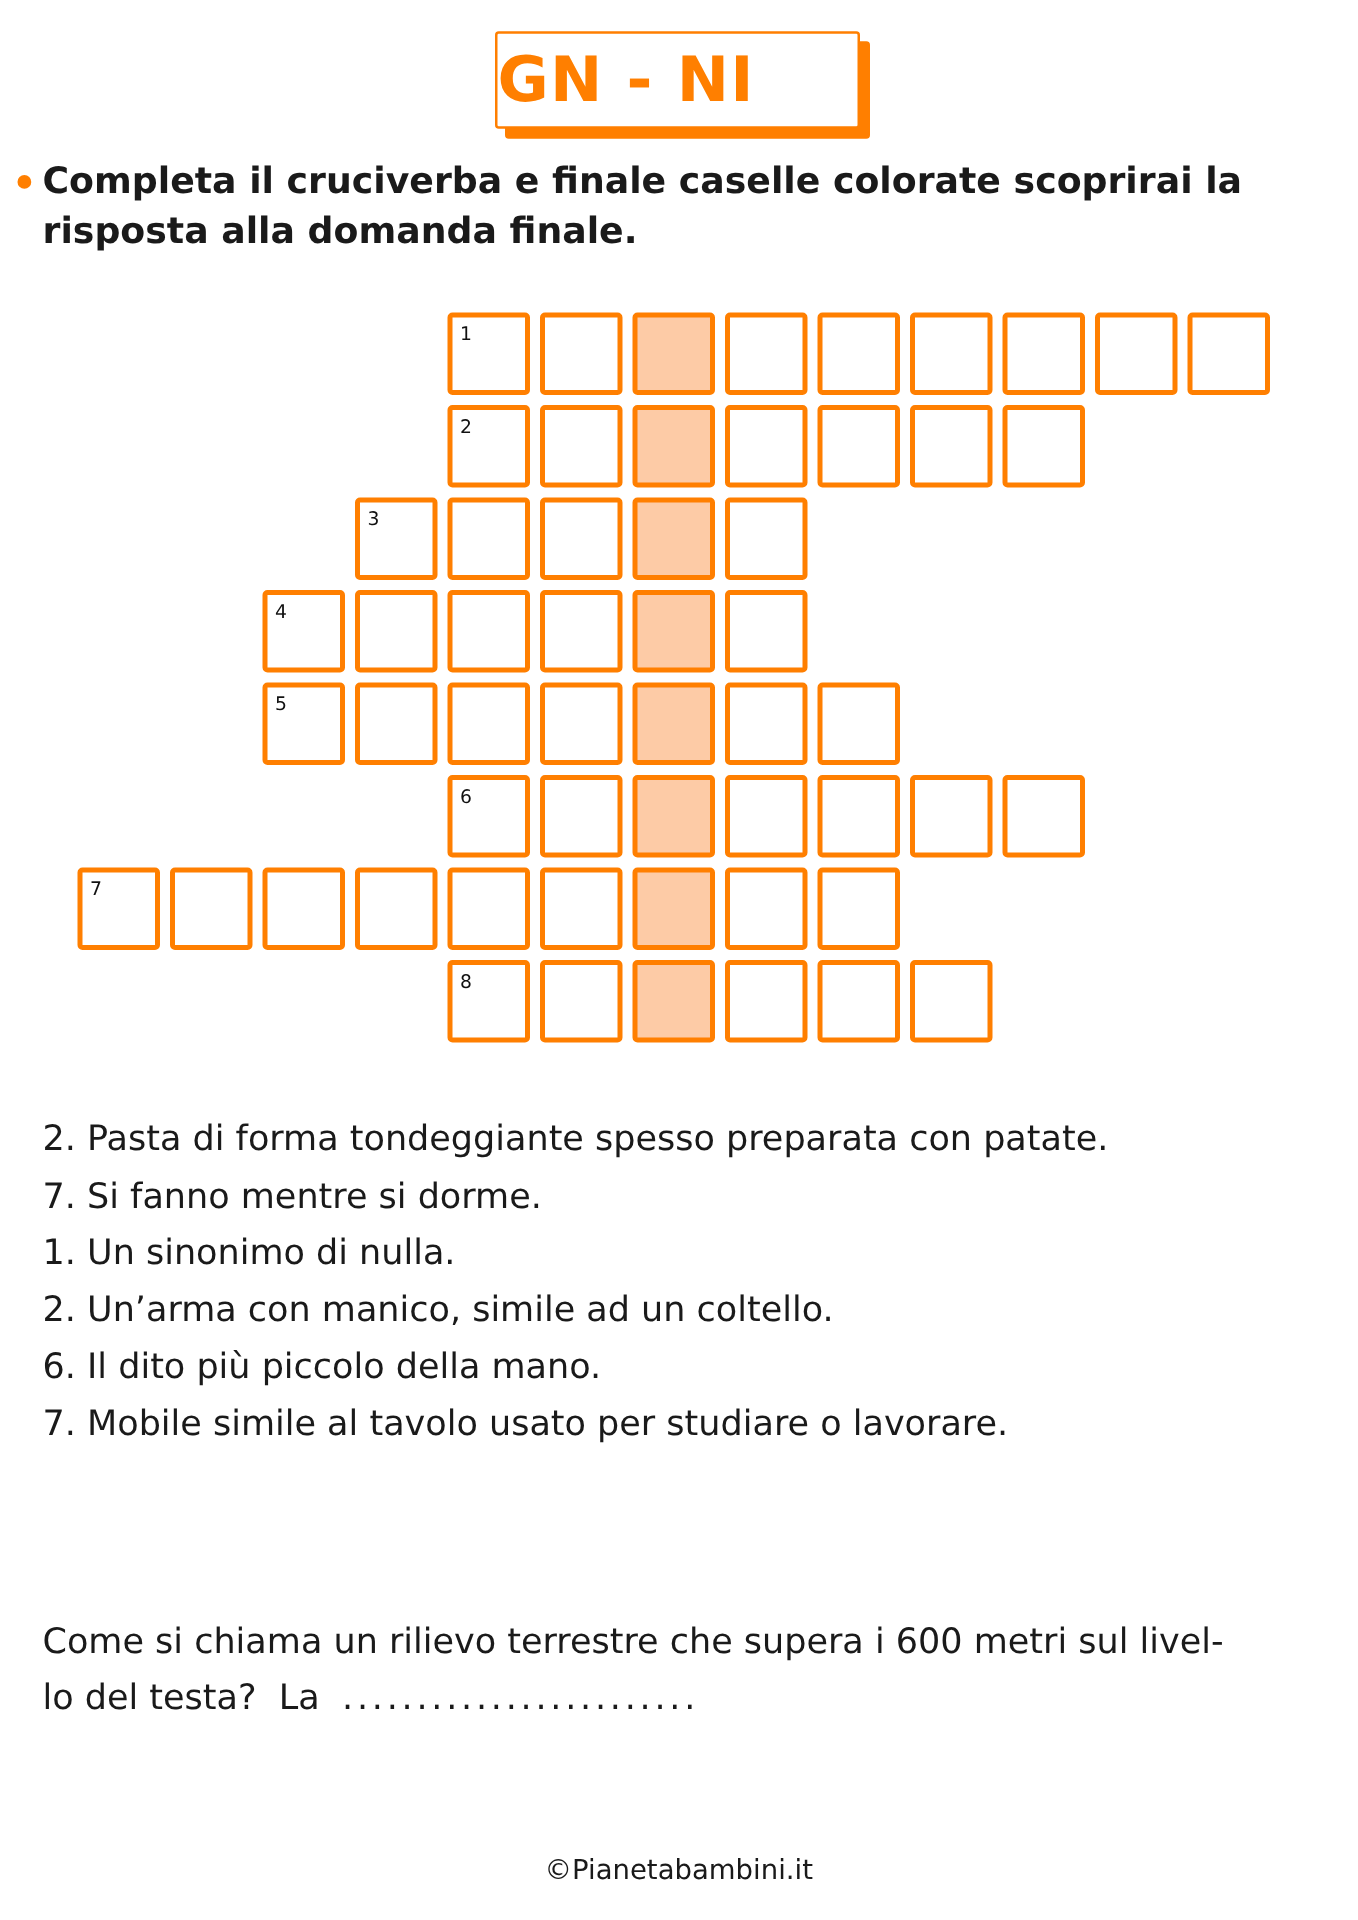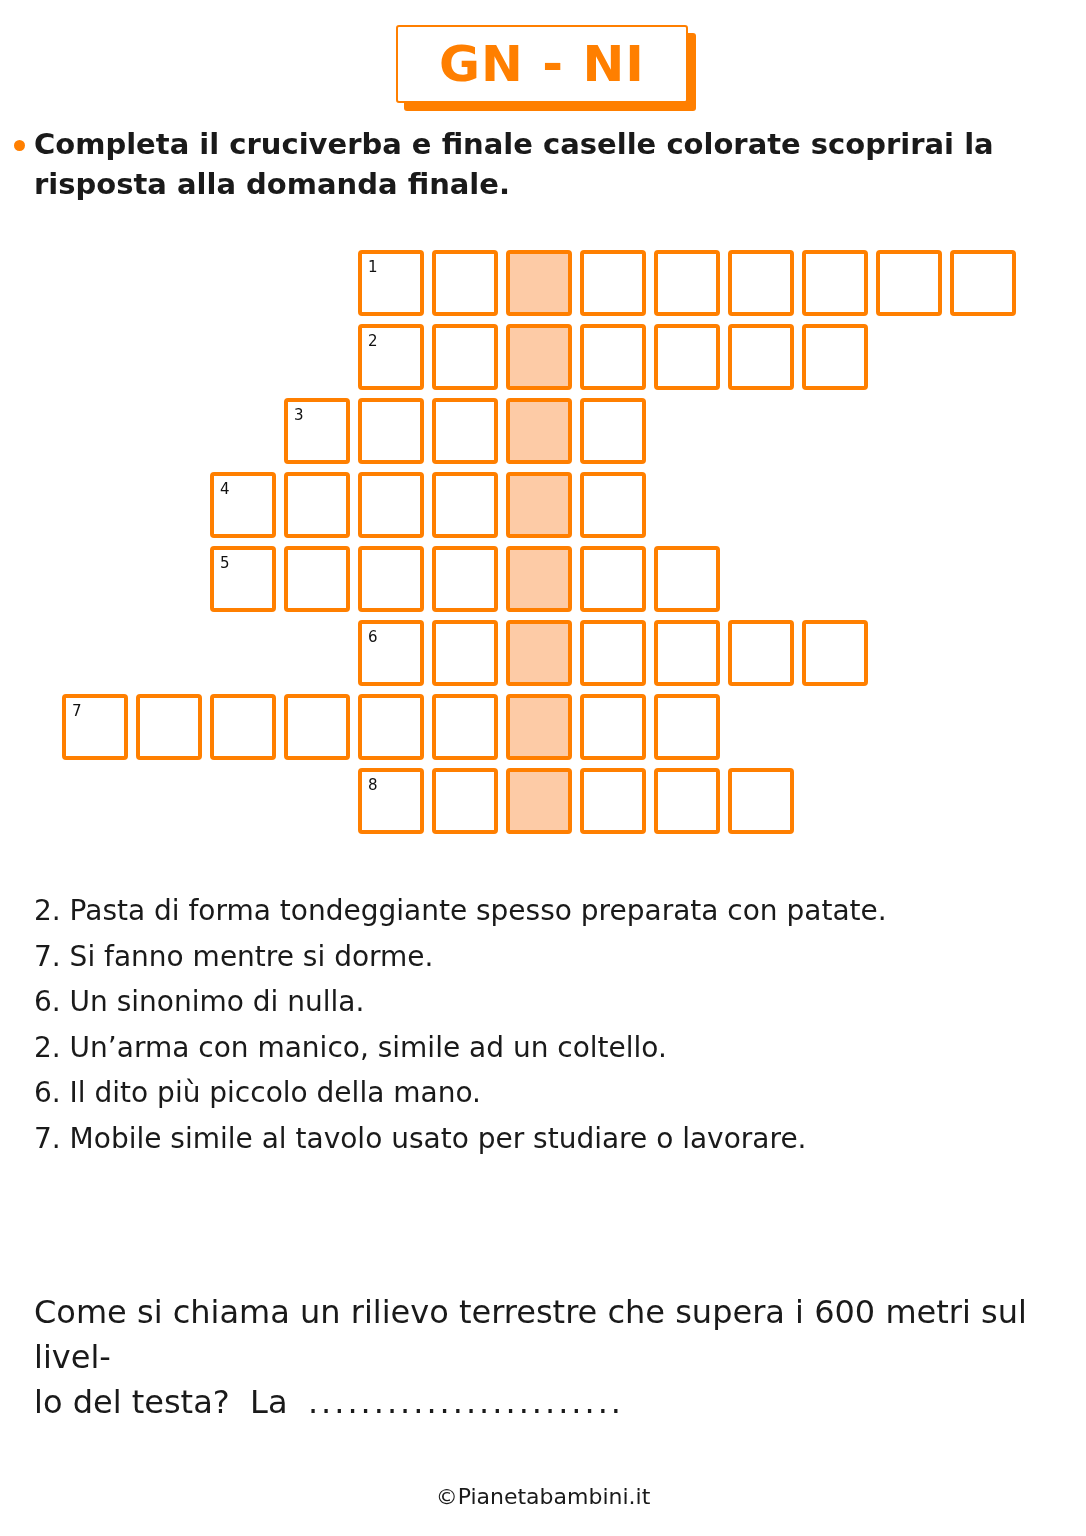--- a/index.html
+++ b/index.html
@@ -1,29 +1,29 @@
 <!DOCTYPE html>
 <html><head>
 <meta charset="utf-8">
 <style>
   html,body{margin:0;padding:0;background:#fff;}
   body{width:1086px;height:1536px;position:relative;overflow:hidden;font-family:"DejaVu Sans","Liberation Sans",sans-serif;color:#1a1a1a;}
   .title-wrap{position:absolute;left:396px;top:25px;width:292px;height:78px;}
   .title-shadow{position:absolute;left:8px;top:8px;width:292px;height:78px;background:#ff7f00;border-radius:3px;}
-  .title-box{position:absolute;left:0;top:0;width:288px;height:74px;background:#fff;border:2px solid #ff7f00;border-radius:3px;display:flex;align-items:center;justify-content:center;}
+  .title-box{position:absolute;left:0;top:0;width:288px;height:74px;background:#fff;border:2px solid #ff7f00;border-radius:3px;display:flex;align-items:center;}
   .title-text{color:#ff7f00;font-weight:bold;font-size:50px;letter-spacing:1px;}
   .instr{position:absolute;left:34px;top:124px;width:1010px;font-size:29px;font-weight:bold;line-height:40px;}
   .bullet{position:absolute;left:-20px;top:16px;width:11px;height:11px;border-radius:50%;background:#ff7f00;}
   .grid{position:absolute;left:0;top:0;}
   .cell{position:absolute;width:58px;height:58px;border:4px solid #ff7f00;border-radius:4px;background:#fff;box-sizing:content-box;}
   .cell.hl{background:#fdcba6;}
   .num{position:absolute;left:6px;top:4px;font-size:15px;color:#111;}
   .clues{position:absolute;left:34px;top:888px;font-size:28px;line-height:45.5px;}
   .clue{white-space:nowrap;}
-  .question{position:absolute;left:34px;top:1290px;width:1020px;font-size:32px;line-height:45px;}
+  .question{position:absolute;left:34px;top:1290px;width:1020px;font-size:28px;line-height:45px;}
   .dots{letter-spacing:3px;}
   .footer{position:absolute;left:0;width:1086px;top:1484px;text-align:center;font-size:22px;}
 </style>
 </head>
 <body>
 
 <div class="title-wrap">
   <div class="title-shadow"></div>
   <div class="title-box">
     <span class="title-text">GN - NI</span>
@@ -106,21 +106,21 @@
     <div class="cell" style="left: 432px; top: 768px;"></div>
     <div class="cell hl" style="left: 506px; top: 768px;"></div>
     <div class="cell" style="left: 580px; top: 768px;"></div>
     <div class="cell" style="left: 654px; top: 768px;"></div>
     <div class="cell" style="left: 728px; top: 768px;"></div>
   </div>
 
 <div class="clues" id="clues">
     <div class="clue">2. Pasta di forma tondeggiante spesso preparata con patate.</div>
     <div class="clue">7. Si fanno mentre si dorme.</div>
-    <div class="clue">6. Un sinonimo di nulla.</div>
+    <div class="clue">1. Un sinonimo di nulla.</div>
     <div class="clue">2. Un’arma con manico, simile ad un coltello.</div>
     <div class="clue">6. Il dito più piccolo della mano.</div>
     <div class="clue">7. Mobile simile al tavolo usato per studiare o lavorare.</div>
   </div>
 
 <div class="question">
   <div>Come si chiama un rilievo terrestre che supera i 600 metri sul livel-</div>
   <div><span style="white-space:pre">lo del testa?  La</span>&nbsp;&nbsp;<span class="dots">........................</span></div>
 </div>
 

